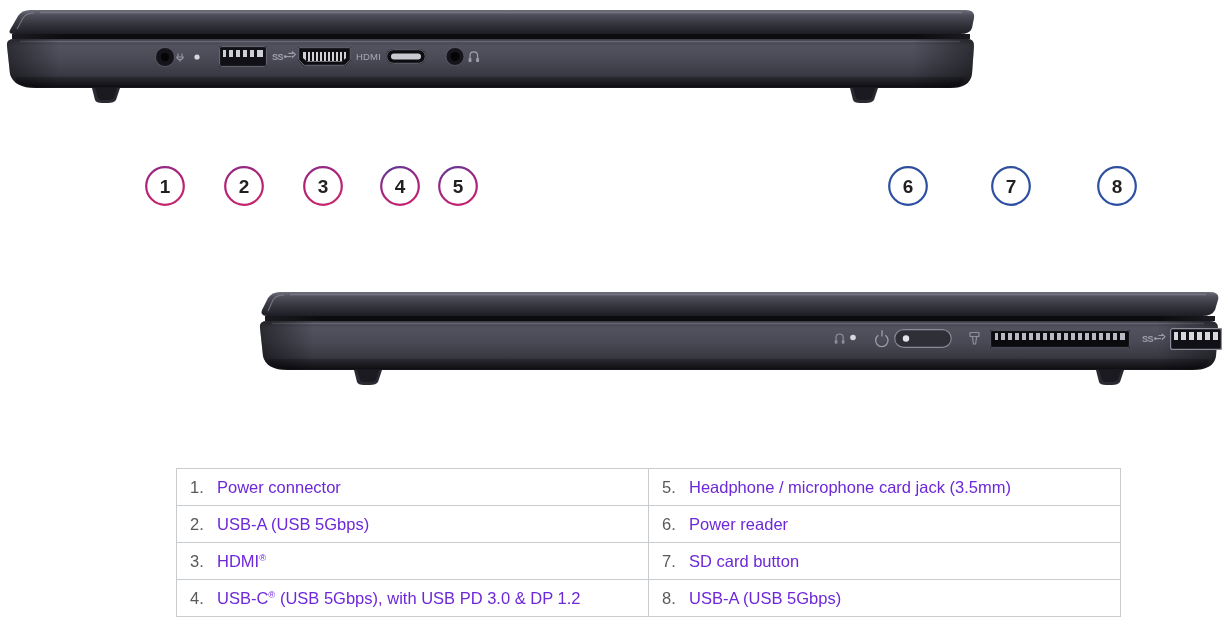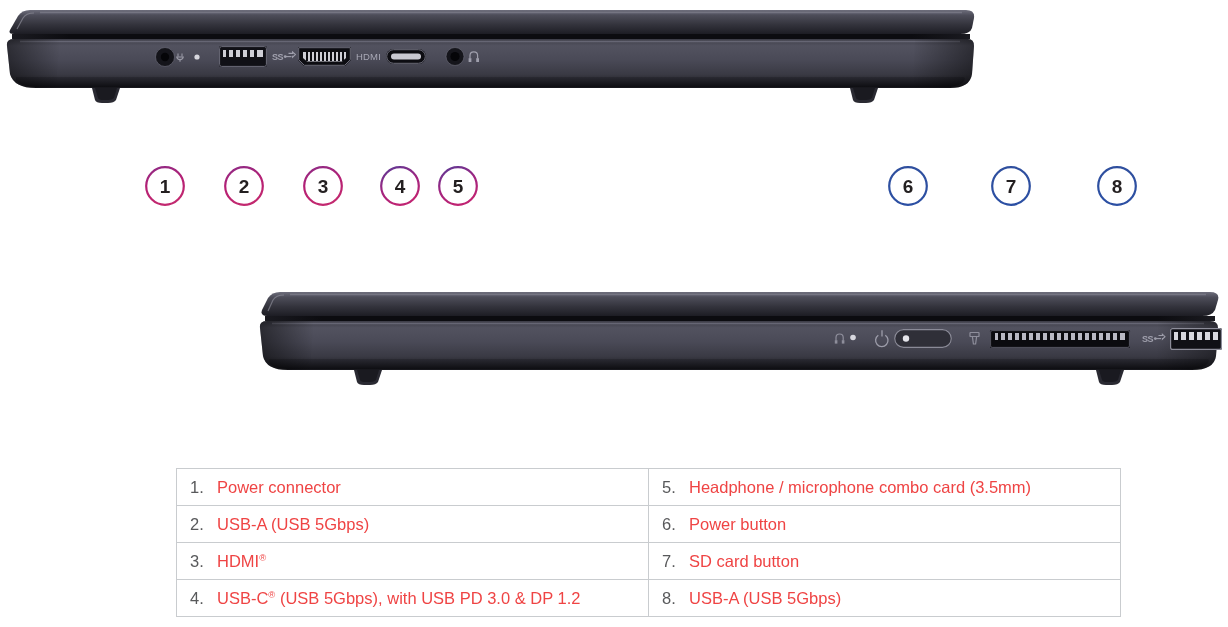--- a/index.html
+++ b/index.html
@@ -83,21 +83,21 @@
     padding-left: 13px;
     white-space: nowrap;
   }
   .cell-num {
     color: #58595b;
     font-size: 16.5px;
     width: 27px;
     flex: 0 0 27px;
   }
   .cell-label {
-    color: #ef4444;
+    color: #6d28d9;
     font-size: 16.5px;
   }
   .cell-label sup {
     font-size: 9.5px;
     vertical-align: super;
     line-height: 0;
   }
 </style>
 </head>
 <body>
@@ -462,35 +462,35 @@
       <tr>
         <td>
           <div class="cell-inner">
             <span class="cell-num">1.</span>
             <span class="cell-label"><span>Power connector</span></span>
           </div>
         </td>
         <td>
           <div class="cell-inner">
             <span class="cell-num">5.</span>
-            <span class="cell-label"><span>Headphone / microphone combo card (3.5mm)</span></span>
+            <span class="cell-label"><span>Headphone / microphone card jack (3.5mm)</span></span>
           </div>
         </td>
       </tr>
       <tr>
         <td>
           <div class="cell-inner">
             <span class="cell-num">2.</span>
             <span class="cell-label"><span>USB-A (USB 5Gbps)</span></span>
           </div>
         </td>
         <td>
           <div class="cell-inner">
             <span class="cell-num">6.</span>
-            <span class="cell-label"><span>Power button</span></span>
+            <span class="cell-label"><span>Power reader</span></span>
           </div>
         </td>
       </tr>
       <tr>
         <td>
           <div class="cell-inner">
             <span class="cell-num">3.</span>
             <span class="cell-label"><span>HDMI</span><sup>®</sup></span>
           </div>
         </td>

